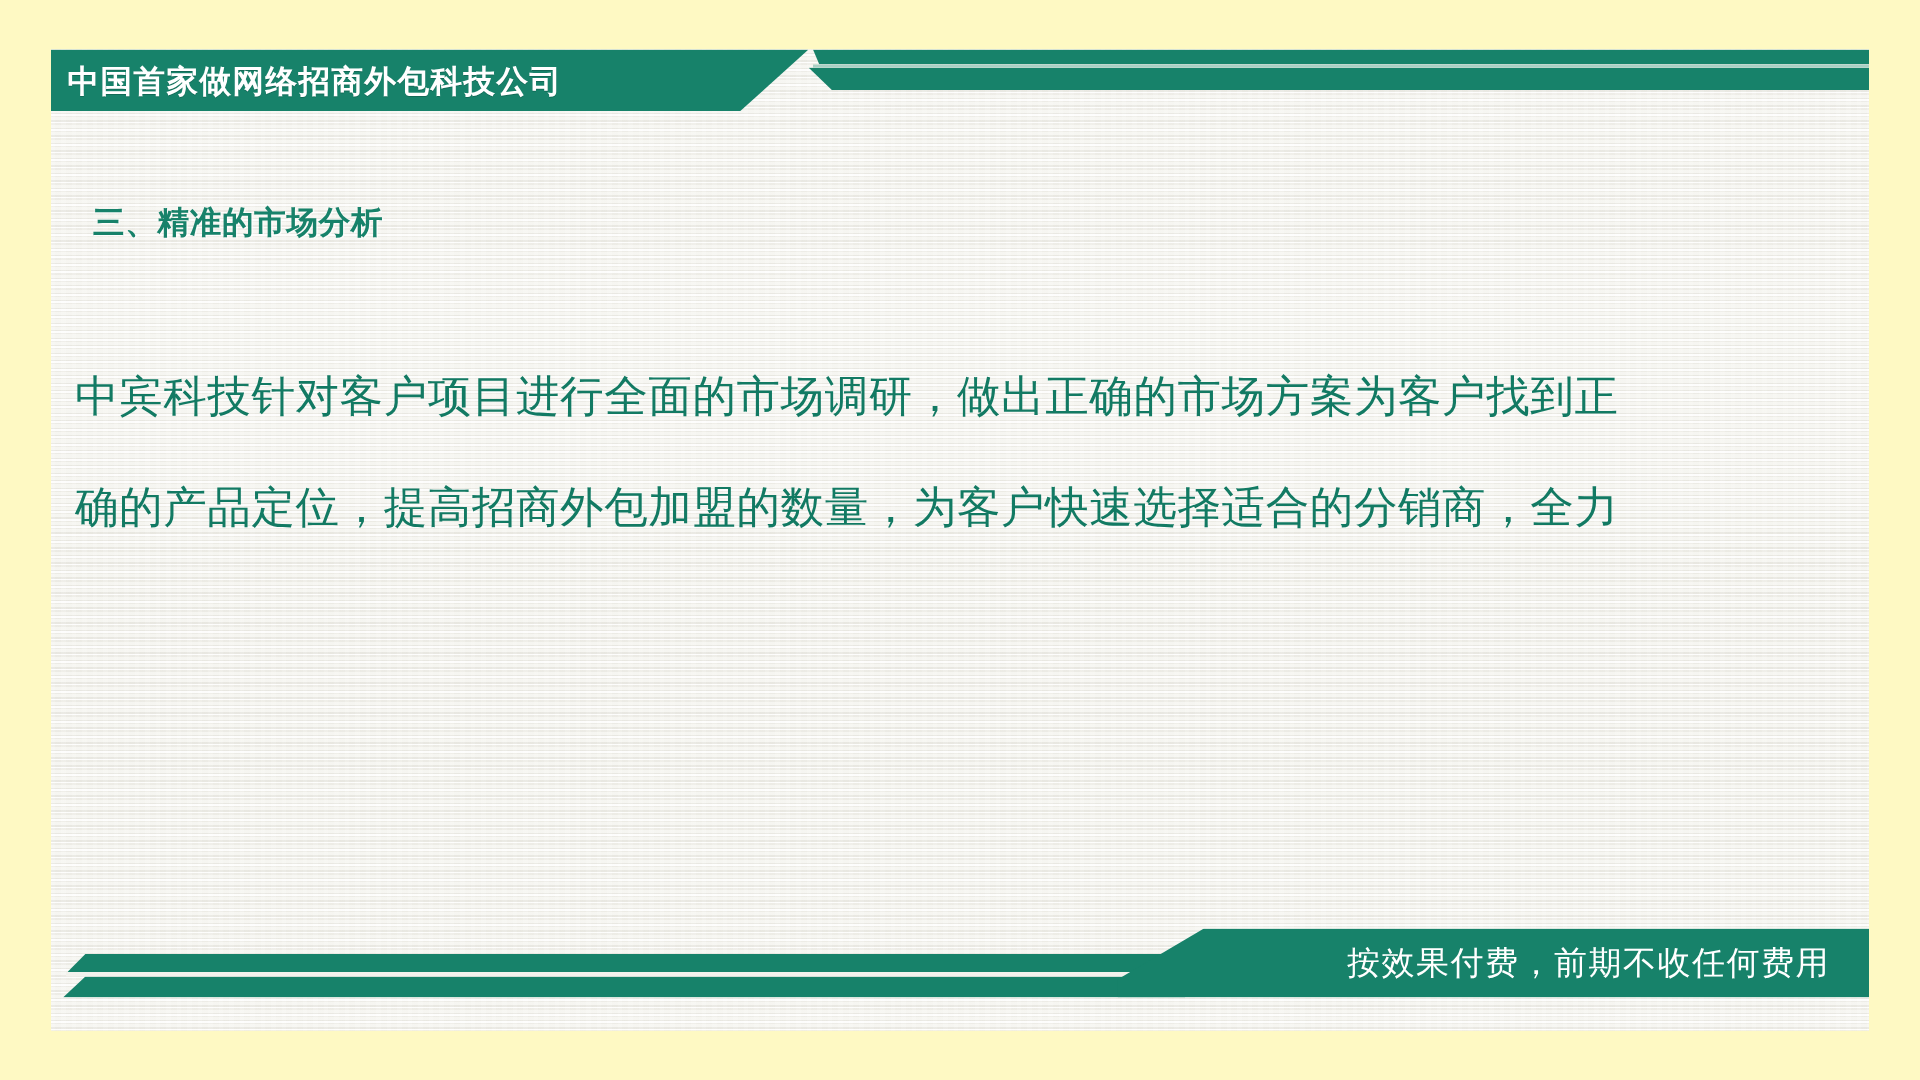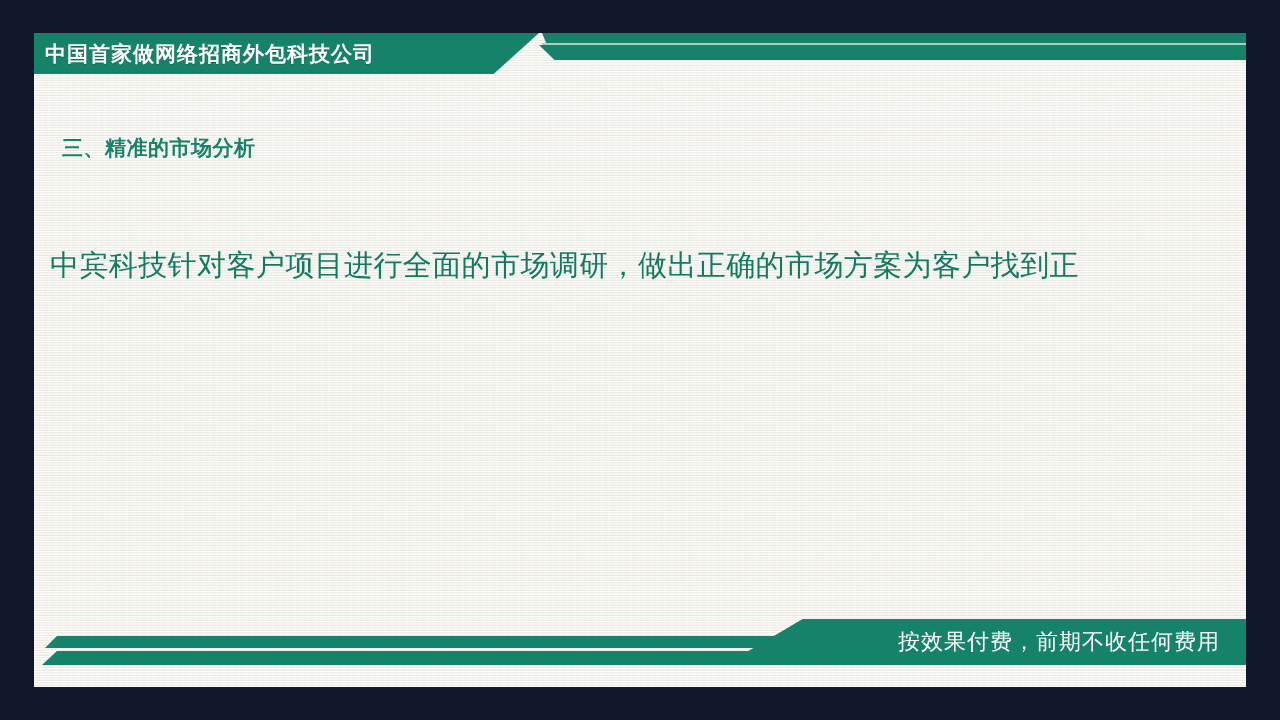--- a/index.html
+++ b/index.html
@@ -11,21 +11,21 @@
     height: 720px;
     overflow: hidden;
     font-family: "Liberation Sans", sans-serif;
   }
 
   
   .slide {
     position: relative;
     width: 1280px;
     height: 720px;
-    background: #0f172a;
+    background: #fef9c3;
     overflow: hidden;
   }
 
   
   .canvas {
     position: absolute;
     left: 34px;
     top: 33px;
     width: 1212px;
     height: 654px;
@@ -204,20 +204,21 @@
     </div>
     <div class="header-bar-top"></div>
     <div class="header-hairline"></div>
     <div class="header-bar-bottom"></div>
   </div>
 
   <div class="section-title">三、精准的市场分析</div>
 
   <div class="body-block">
     <div class="body-line">中宾科技针对客户项目进行全面的市场调研，做出正确的市场方案为客户找到正</div>
+    <div class="body-line">确的产品定位，提高招商外包加盟的数量，为客户快速选择适合的分销商，全力</div>
   </div>
 
   <div class="footer-zone">
     <div class="footer-bar-top"></div>
     <div class="footer-hairline"></div>
     <div class="footer-bar-bottom"></div>
     <div class="footer-block">
       <span class="footer-text">按效果付费，前期不收任何费用</span>
     </div>
   </div>

